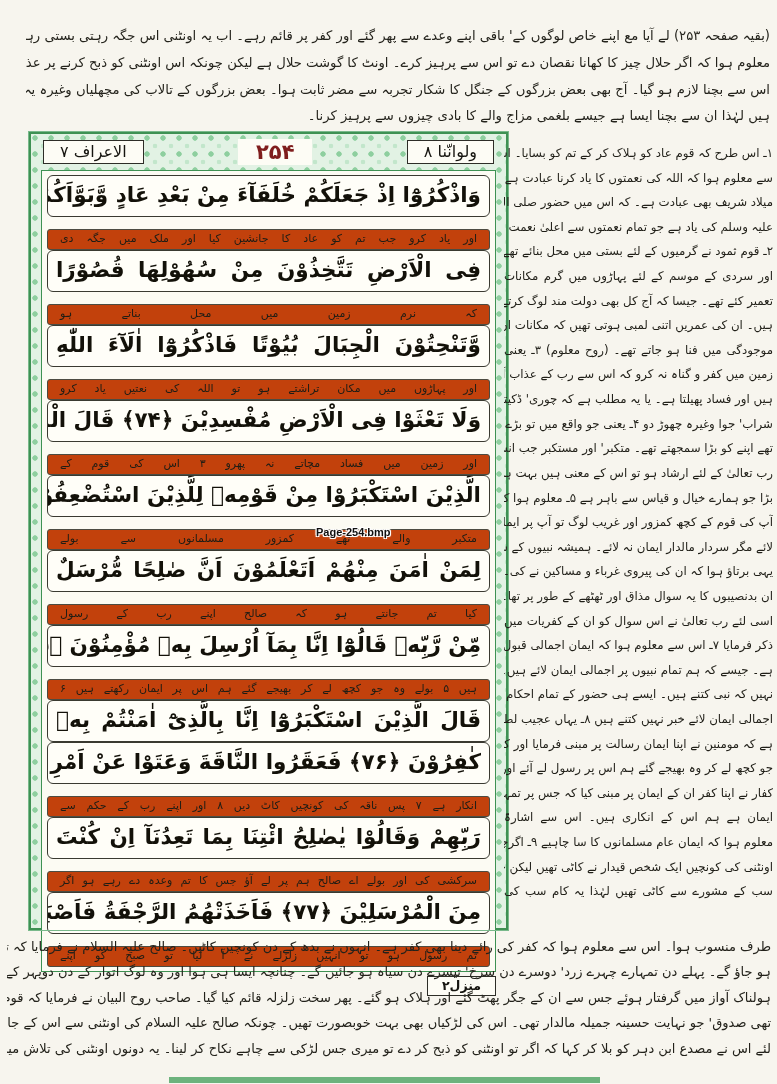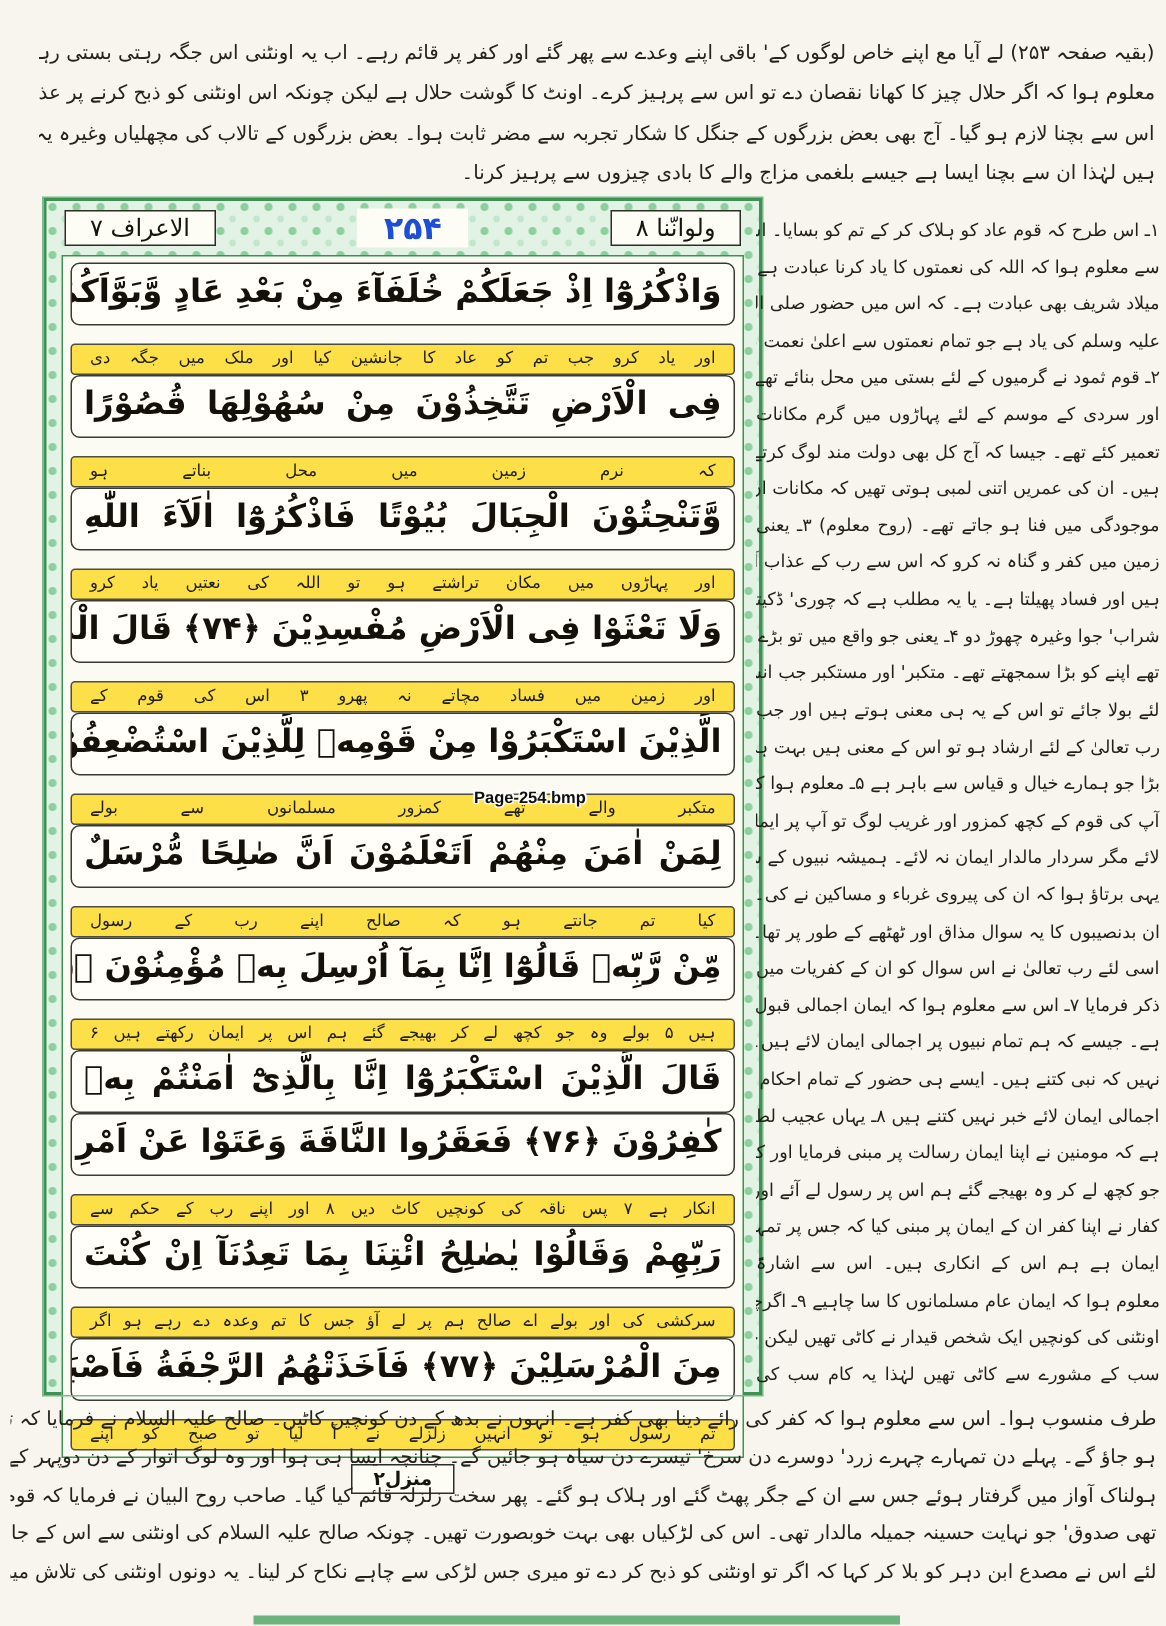--- a/index.html
+++ b/index.html
@@ -35,41 +35,41 @@
     height:30px;display:flex;flex-direction:row;
     justify-content:space-between;align-items:center;margin:0 2px 5px;
   }
   .hbox{
     background:#fdfcf5;border:1px solid #2d2d27;
     font-size:16px;line-height:22px;padding:0 16px;color:#15140f;
     direction:rtl;white-space:nowrap;
   }
   .hnum{
     background:#fdfcf5;font-weight:bold;font-size:21px;line-height:26px;
-    padding:0 18px;color:#1d4ed8;letter-spacing:2px;
+    padding:0 18px;color:#7f1d1d;letter-spacing:2px;
   }
   .qcontent{
     flex:1;border:1.5px solid #3e9153;background:#fcfbf3;
     padding:4px 5px;display:flex;flex-direction:column;
     justify-content:space-between;box-sizing:border-box;
   }
   .pair{display:block;}
   .ar-line{
     background:#fffef8;border:1px solid #3a3a31;border-radius:6px;
     height:40px;line-height:38px;font-size:21.5px;font-weight:bold;
     direction:rtl;text-align:justify;text-align-last:justify;
     padding:0 8px;color:#131109;overflow:hidden;white-space:nowrap;
   }
   .ur-line{
-    background:#fde047;border:1px solid #4c4c42;border-radius:3px;
+    background:#c2410c;border:1px solid #4c4c42;border-radius:3px;
     height:19px;line-height:17.5px;font-size:11px;
     direction:rtl;text-align:justify;text-align-last:justify;
     padding:0 12px;color:#1e1d15;margin-top:12px;overflow:hidden;white-space:nowrap;
   }
-  .qfooter{height:22px;display:flex;justify-content:center;margin-top:4px;}
+  .qfooter{height:22px;display:flex;margin-top:4px;}
   .manzil{
     background:#fdfcf5;border:1px solid #2d2d27;font-size:12.5px;
     line-height:18px;padding:0 14px;color:#15140f;font-weight:bold;
   }
 
   
   .side-col{position:absolute;left:504px;top:141px;width:269px;direction:rtl;}
   .sline{
     font-size:11.8px;line-height:24.62px;height:24.62px;color:#201f18;
     text-align:justify;text-align-last:justify;overflow:hidden;white-space:nowrap;
@@ -182,21 +182,20 @@
     <div class="sline">علیہ وسلم کی یاد ہے جو تمام نعمتوں سے اعلیٰ نعمت ہے۔</div>
     <div class="sline">۲ـ قوم ثمود نے گرمیوں کے لئے بستی میں محل بنائے تھے</div>
     <div class="sline">اور سردی کے موسم کے لئے پہاڑوں میں گرم مکانات</div>
     <div class="sline">تعمیر کئے تھے۔ جیسا کہ آج کل بھی دولت مند لوگ کرتے</div>
     <div class="sline">ہیں۔ ان کی عمریں اتنی لمبی ہوتی تھیں کہ مکانات ان کی</div>
     <div class="sline">موجودگی میں فنا ہو جاتے تھے۔ (روح معلوم) ۳ـ یعنی</div>
     <div class="sline">زمین میں کفر و گناہ نہ کرو کہ اس سے رب کے عذاب آتے</div>
     <div class="sline">ہیں اور فساد پھیلتا ہے۔ یا یہ مطلب ہے کہ چوری' ڈکیتی</div>
     <div class="sline">شراب' جوا وغیرہ چھوڑ دو ۴ـ یعنی جو واقع میں تو بڑے نہ</div>
     <div class="sline">تھے اپنے کو بڑا سمجھتے تھے۔ متکبر' اور مستکبر جب انسان کے</div>
-    <div class="sline">لئے بولا جائے تو اس کے یہ ہی معنی ہوتے ہیں اور جب</div>
     <div class="sline">رب تعالیٰ کے لئے ارشاد ہو تو اس کے معنی ہیں بہت ہی</div>
     <div class="sline">بڑا جو ہمارے خیال و قیاس سے باہر ہے ۵ـ معلوم ہوا کہ</div>
     <div class="sline">آپ کی قوم کے کچھ کمزور اور غریب لوگ تو آپ پر ایمان</div>
     <div class="sline">لائے مگر سردار مالدار ایمان نہ لائے۔ ہمیشہ نبیوں کے ساتھ</div>
     <div class="sline">یہی برتاؤ ہوا کہ ان کی پیروی غرباء و مساکین نے کی۔ ۶ـ</div>
     <div class="sline">ان بدنصیبوں کا یہ سوال مذاق اور ٹھٹھے کے طور پر تھا۔</div>
     <div class="sline">اسی لئے رب تعالیٰ نے اس سوال کو ان کے کفریات میں</div>
     <div class="sline">ذکر فرمایا ۷ـ اس سے معلوم ہوا کہ ایمان اجمالی قبول</div>
     <div class="sline">ہے۔ جیسے کہ ہم تمام نبیوں پر اجمالی ایمان لائے ہیں۔ خبر</div>
     <div class="sline">نہیں کہ نبی کتنے ہیں۔ ایسے ہی حضور کے تمام احکام پر</div>

